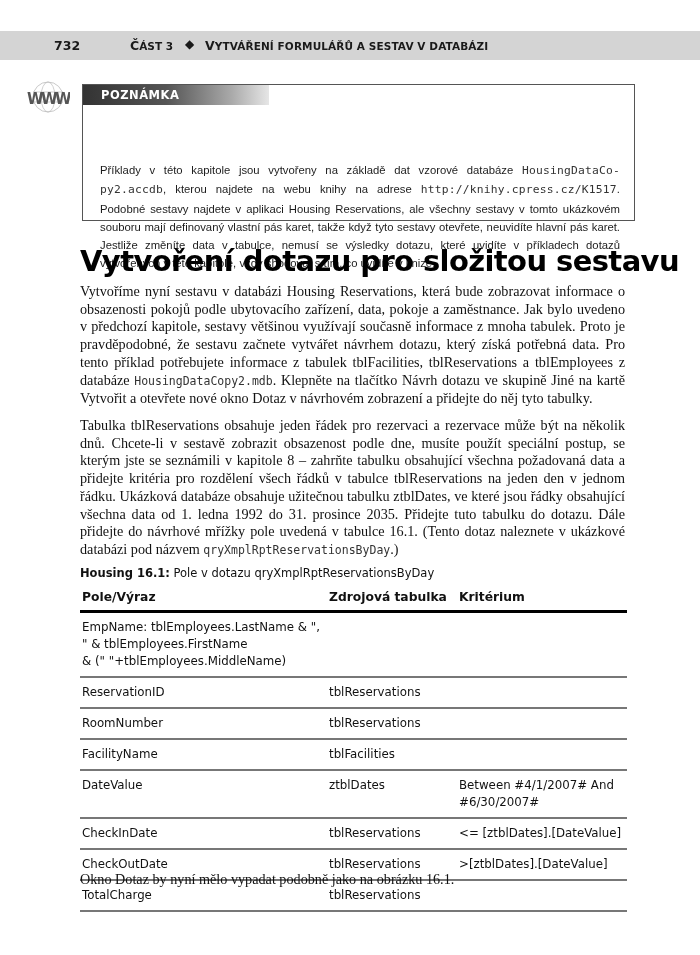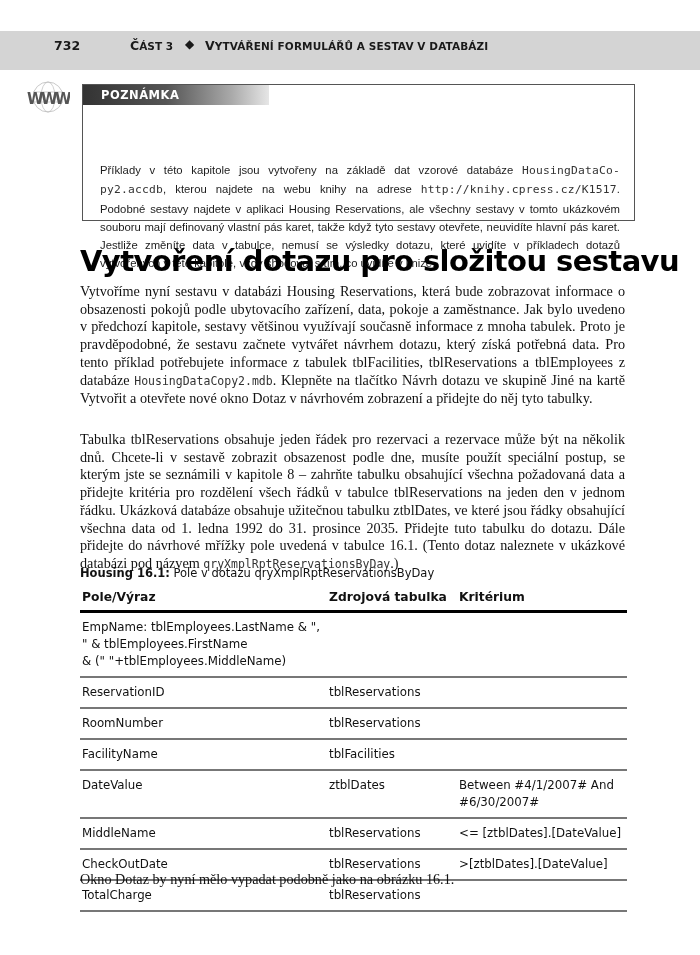--- a/index.html
+++ b/index.html
@@ -1,19 +1,19 @@
 <!DOCTYPE html>
 <html><head>
 <meta charset="utf-8">
 <style>
   html, body { margin: 0; padding: 0; background: #ffffff; }
   body { width: 700px; height: 955px; position: relative; overflow: hidden; color: #111; }
 
   .header-band {
-    position: absolute; left: 0; top: 31px; width: 700px; height: 39px;
+    position: absolute; left: 0; top: 31px; width: 700px; height: 29px;
     background: #d4d4d4;
     font-family: "DejaVu Sans", sans-serif; font-weight: bold; font-size: 12.5px; color: #1a1a1a;
   }
   .header-band .page-num { position: absolute; left: 54px; top: 7px; }
   .header-band .part { position: absolute; left: 130px; top: 7px; }
   .header-band .part .sc { font-size: 10.5px; }
   .header-band .diamond { position: absolute; left: 185px; top: 6px; font-size: 12px; }
   .header-band .chapter { position: absolute; left: 205px; top: 7px; font-size: 10.5px; letter-spacing: 0.1px; }
   .header-band .chapter .cap { font-size: 12.5px; }
 
@@ -42,21 +42,21 @@
     font-family: "DejaVu Sans", sans-serif; font-weight: bold; font-size: 29px; letter-spacing: -0.6px; color: #000;
   }
 
   .body-text {
     position: absolute; left: 80px; width: 545px;
     font-family: "Liberation Serif", serif; font-size: 14.2px; line-height: 17.7px; color: #111;
     text-align: justify; margin: 0;
   }
   .body-text .mono2 { font-family: "DejaVu Sans Mono", monospace; font-size: 11.5px; color:#333; }
   #p1 { top: 283px; }
-  #p2 { top: 431px; }
+  #p2 { top: 417px; }
 
   .table-caption {
     position: absolute; left: 80px; top: 566px;
     font-family: "DejaVu Sans", sans-serif; font-size: 11.5px; color: #111;
   }
   .table-caption b { font-weight: bold; }
 
   table.data {
     position: absolute; left: 80px; top: 583px; width: 547px; border-collapse: collapse;
     font-family: "DejaVu Sans", sans-serif; font-size: 11.8px; color: #111;
@@ -147,21 +147,21 @@
     </tr>
     <tr>
       <td>DateValue</td>
       <td>ztblDates</td>
       <td>
           <span class="cell-line">Between #4/1/2007# And</span>
           <span class="cell-line">#6/30/2007#</span>
         </td>
     </tr>
     <tr>
-      <td>MiddleName</td>
+      <td>CheckInDate</td>
       <td>tblReservations</td>
       <td>&lt;= [ztblDates].[DateValue]</td>
     </tr>
     <tr>
       <td>CheckOutDate</td>
       <td>tblReservations</td>
       <td>&gt;[ztblDates].[DateValue]</td>
     </tr>
     <tr>
       <td>TotalCharge</td>

